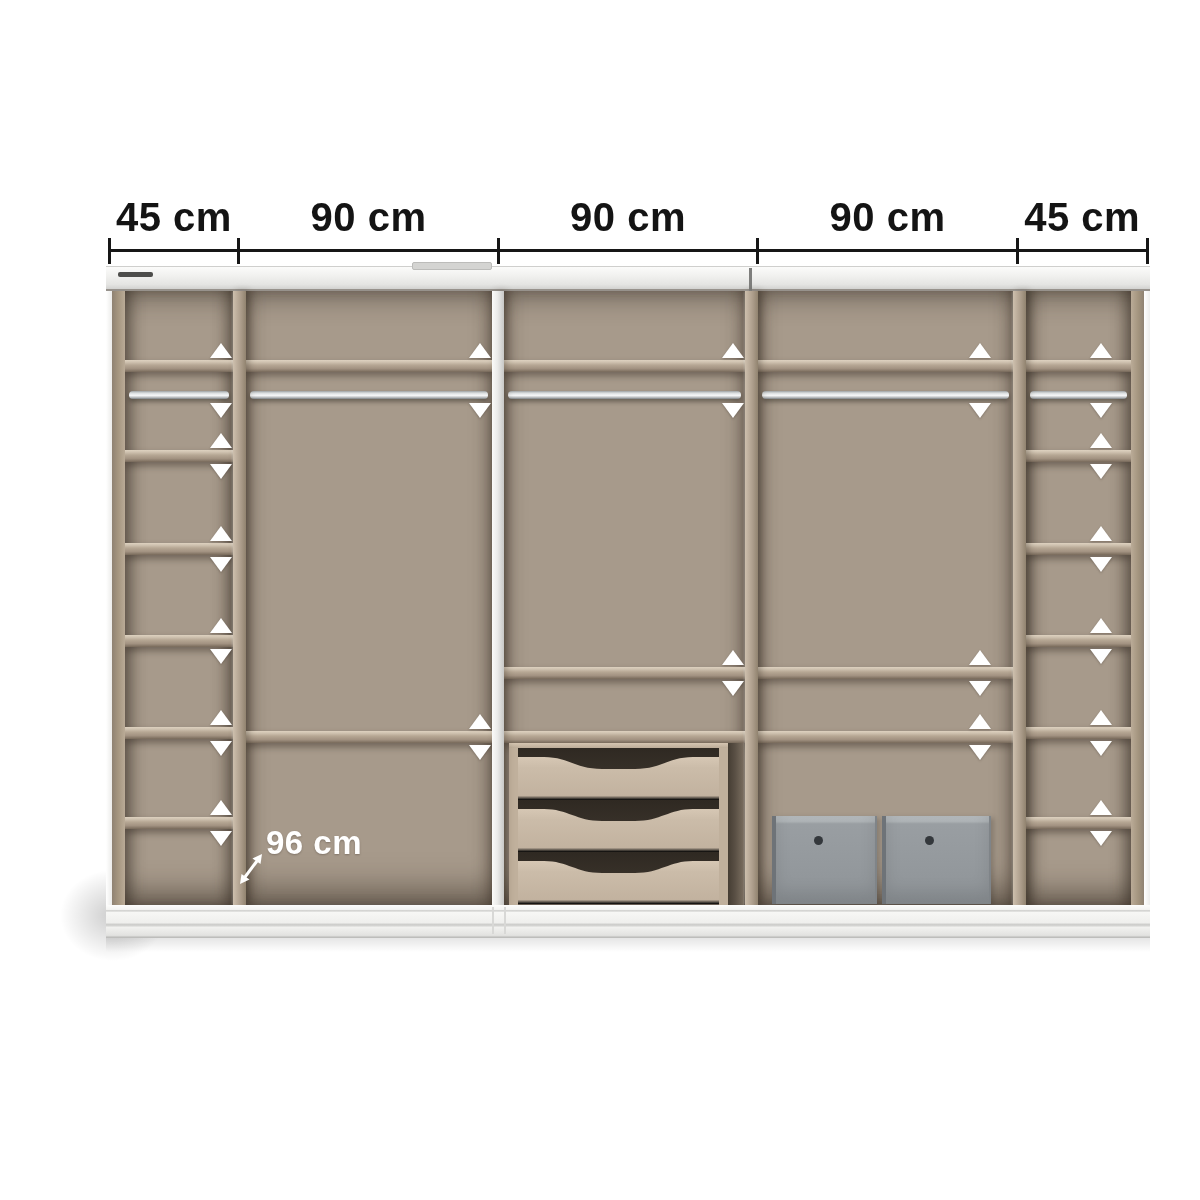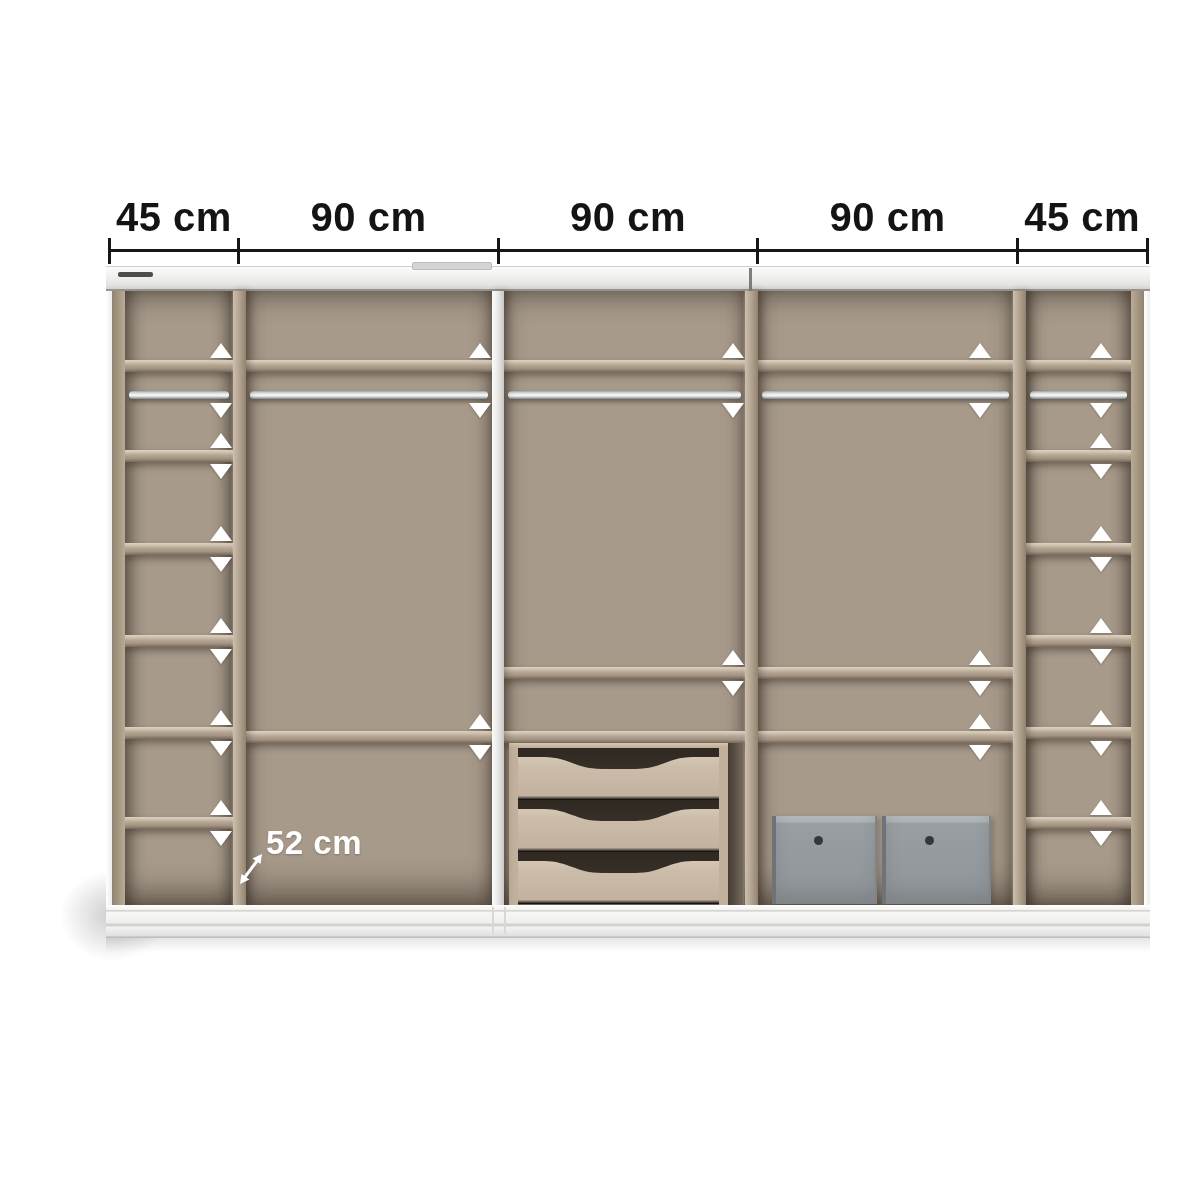--- a/index.html
+++ b/index.html
@@ -230,14 +230,14 @@
       <div class="abs base-seam" style="left: 476px; top: 907px; width: 2px; height: 27px;"></div>
       <div class="abs" style="left: 208px; top: 850px; width: 30px; height: 36px;">
         <svg width="30" height="36" viewBox="0 0 30 36" style="display:block">
           <line x1="9" y1="27" x2="21" y2="11" stroke="#ffffff" stroke-width="3"></line>
           <polygon points="26,4 24.5,14 16.5,8.5" fill="#ffffff"></polygon>
           <polygon points="4,34 5.5,24 13.5,29.5" fill="#ffffff"></polygon>
         </svg>
       </div>
     </div>
 
-  <span class="depth-label">52 cm</span>
+  <span class="depth-label">96 cm</span>
 </div>
 
 </body></html>

